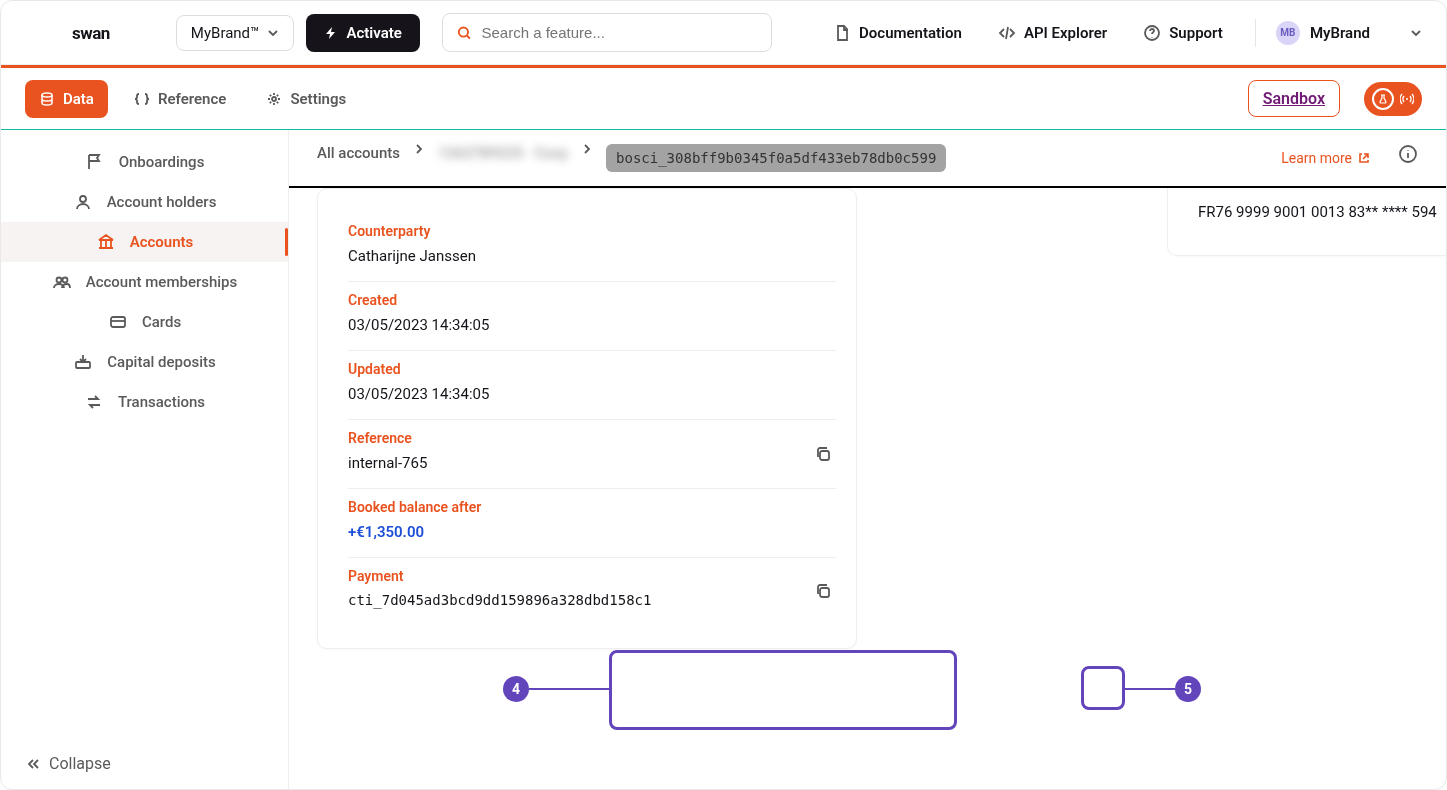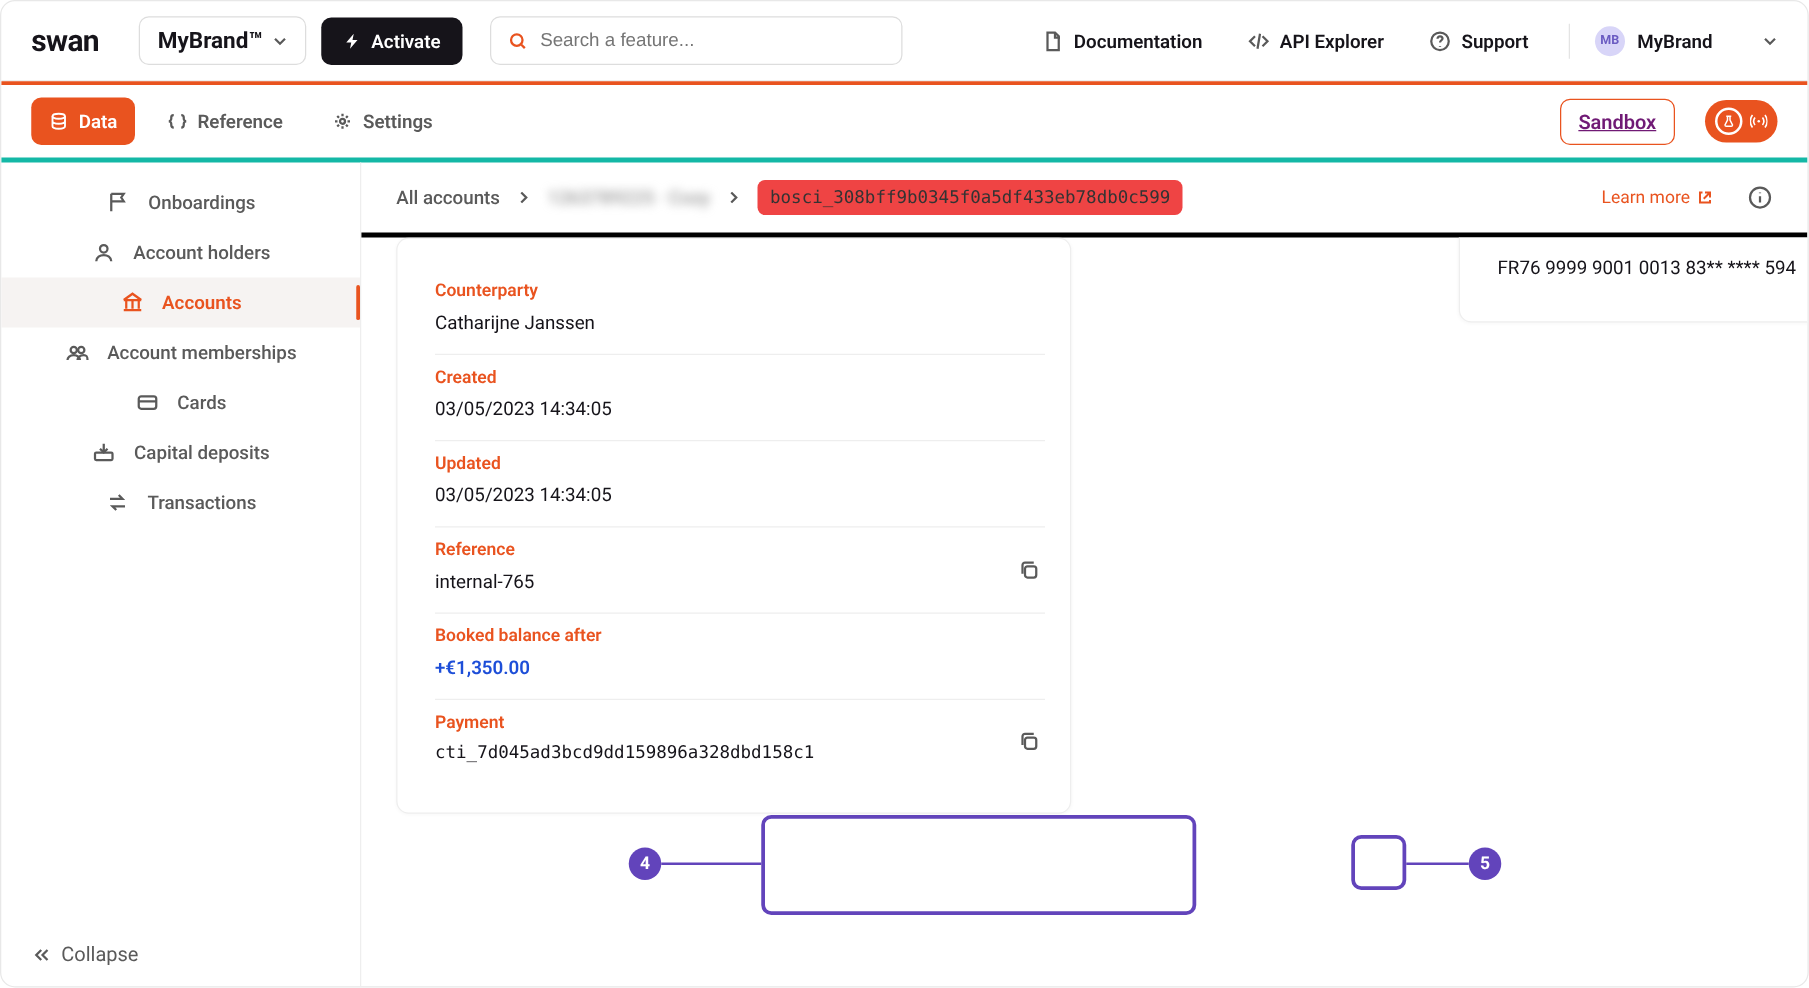--- a/index.html
+++ b/index.html
@@ -1,35 +1,35 @@
 <!DOCTYPE html>
 <html><head>
 <meta charset="utf-8">
 <style>
 * { box-sizing: border-box; margin: 0; padding: 0; }
 body { font-family: -apple-system, BlinkMacSystemFont, "Segoe UI", Roboto, Helvetica, Arial, sans-serif; background: #fff; color: #16141a; width: 1447px; height: 790px; overflow: hidden; border: 1px solid #e8e8e8; border-radius: 12px; position: relative; }
 
 
 .header { height: 64px; display: flex; align-items: center; padding: 0 24px; border-bottom: 1px solid #eee; gap: 12px; }
-.logo { font-size: 24px; font-weight: 700; letter-spacing: -0.5px; margin-right: 20px; }
-.brand-select { border: 1px solid #ddd; border-radius: 8px; padding: 8px 14px; display: flex; align-items: center; gap: 8px; font-weight: 700; font-size: 18px; cursor: pointer; }
+.logo { font-size: 17px; font-weight: 700; letter-spacing: -0.5px; margin-right: 20px; margin-left: 47px; }
+.brand-select { border: 1px solid #ddd; border-radius: 8px; padding: 8px 14px; display: flex; align-items: center; gap: 8px; font-weight: 400; font-size: 15px; cursor: pointer; margin-left: 34px; }
 .chevron-down { width: 12px; height: 12px; }
 .activate-btn { background: #16141a; color: #fff; border-radius: 8px; padding: 10px 18px; display: flex; align-items: center; gap: 8px; font-weight: 600; font-size: 15px; cursor: pointer; }
 .search-box { flex: 0 0 330px; border: 1px solid #ddd; border-radius: 8px; padding: 10px 14px; display: flex; align-items: center; gap: 10px; color: #888; margin-left: 10px; }
 .search-box input { border: none; outline: none; font-size: 15px; color: #444; width: 100%; }
 .spacer { flex: 1; }
 .header-link { display: flex; align-items: center; gap: 8px; font-weight: 600; font-size: 15px; cursor: pointer; margin: 0 12px; }
 .header-divider { width: 1px; height: 28px; background: #e4e4e4; margin: 0 8px; }
 .avatar { width: 24px; height: 24px; border-radius: 50%; background: #d8d5f8; color: #6b5cc2; font-size: 10px; font-weight: 700; display: flex; align-items: center; justify-content: center; text-align: center; }
 .user-select { display: flex; align-items: center; gap: 10px; font-weight: 600; font-size: 15px; cursor: pointer; }
 
 .accent-bar { height: 3px; background: #e9531f; }
 
 
-.tabs-row { height: 62px; display: flex; align-items: center; padding: 0 24px; border-bottom: 4px solid #14b8a6; gap: 12px; }
+.tabs-row { height: 62px; display: flex; align-items: center; padding: 0 24px; border-bottom: 1px solid #14b8a6; gap: 12px; }
 .tab { display: flex; align-items: center; gap: 8px; padding: 10px 14px; border-radius: 8px; font-weight: 600; font-size: 15px; cursor: pointer; color: #5a5a5a; }
 .tab.active { background: #e9531f; color: #fff; }
 .tab.active svg { stroke: #fff; fill: #fff; }
 .sandbox-btn { border: 1px solid #e9531f; color: #701a75; border-radius: 8px; padding: 8px 14px; font-weight: 600; font-size: 16px; cursor: pointer; text-decoration: underline; }
 .live-toggle { background: #e9531f; border-radius: 20px; padding: 6px 8px; display: flex; align-items: center; gap: 6px; margin-left: 12px; cursor: pointer; }
 .live-toggle .knob { width: 22px; height: 22px; border-radius: 50%; border: 2px solid #fff; display: flex; align-items: center; justify-content: center; }
 
 
 .body { display: flex; height: calc(790px - 64px - 3px - 62px); position: relative; }
 
@@ -37,24 +37,24 @@
 .sidebar { width: 288px; border-right: 1px solid #eee; display: flex; flex-direction: column; padding-top: 12px; }
 .side-item { display: flex; align-items: center; gap: 14px; padding: 10px 24px; font-size: 15px; color: #5a5a5a; cursor: pointer; font-weight: 500; justify-content: center; }
 .side-item.active { background: #f6f3f2; color: #e9531f; font-weight: 600; position: relative; }
 .side-item.active::after { content: ""; position: absolute; right: 0; top: 6px; bottom: 6px; width: 3px; background: #e9531f; border-radius: 2px; }
 .side-item svg { flex: 0 0 20px; }
 .side-item.active svg { stroke: #e9531f; }
 .collapse { margin-top: auto; padding: 18px 24px; display: flex; align-items: center; gap: 8px; color: #5a5a5a; font-size: 16px; cursor: pointer; }
 
 
 .main { flex: 1; display: flex; flex-direction: column; overflow: hidden; }
-.breadcrumb-row { display: flex; align-items: center; padding: 14px 28px; gap: 14px; border-bottom: 4px solid #000000; }
+.breadcrumb-row { display: flex; padding: 14px 28px; gap: 14px; border-bottom: 2px solid #000000; }
 .crumb { font-size: 15px; color: #5a5a5a; cursor: pointer; font-weight: 500; }
 .crumb.blurred { filter: blur(4px); color: #999; }
-.crumb.chip { background: #ef4444; color: #333; padding: 6px 10px; border-radius: 6px; font-family: ui-monospace, Menlo, monospace; font-size: 14px; }
+.crumb.chip { background: #a3a3a3; color: #333; padding: 6px 10px; border-radius: 6px; font-family: ui-monospace, Menlo, monospace; font-size: 14px; }
 .crumb-sep { color: #bbb; }
 .learn-more { margin-left: auto; color: #e9531f; font-weight: 400; font-size: 14px; display: flex; align-items: center; gap: 6px; cursor: pointer; }
 .info-icon { margin-left: 14px; cursor: pointer; }
 
 .content { flex: 1; overflow: hidden; position: relative; padding: 0 28px; }
 
 .card { background: #fff; border: 1px solid #eee; border-radius: 10px; box-shadow: 0 1px 3px rgba(0,0,0,0.03); }
 .card-left { position: absolute; left: 28px; top: 0; width: 540px; padding: 24px 20px 24px 30px; }
 .card-right { position: absolute; left: 878px; top: -10px; width: 540px; padding: 24px 30px 34px; }
 .field { border-bottom: 1px solid #eee; padding: 10px 0 16px; position: relative; }

